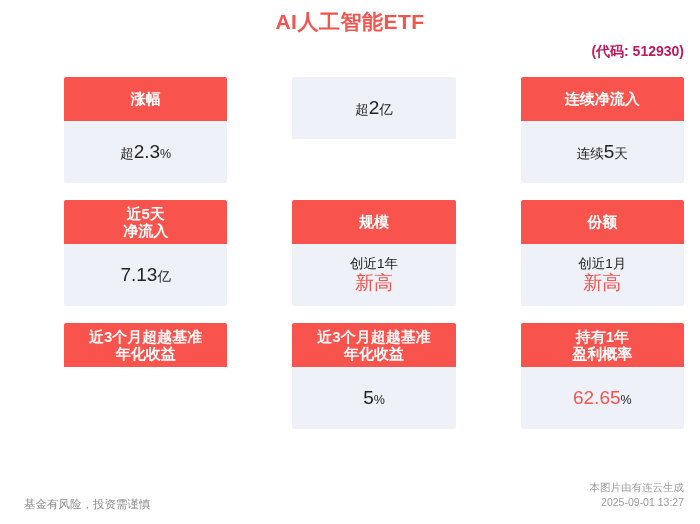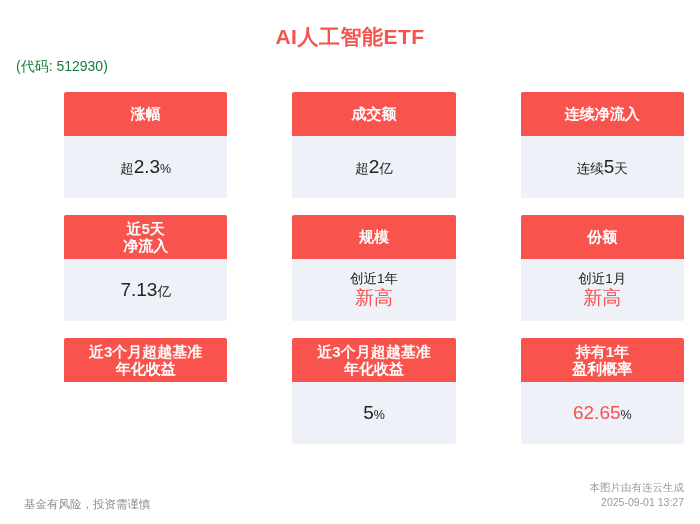--- a/index.html
+++ b/index.html
@@ -12,28 +12,29 @@
   .page {
     position: relative;
     width: 700px; height: 524px;
     padding: 0 16px;
   }
   .title {
     text-align: center;
     color: #f4534e;
     font-size: 21px;
     font-weight: bold;
-    padding-top: 23px;
+    padding-top: 8px;
     letter-spacing: 0.5px;
   }
   .subtitle {
-    text-align: left;
-    color: #15803d;
+    text-align: right;
+    color: #be185d;
     font-size: 14px;
     padding-top: 7px;
+    font-weight: bold;
   }
   .grid {
     margin-top: 16px;
     display: grid;
     grid-template-columns: repeat(3, 1fr);
     grid-template-rows: repeat(3, 1fr);
     column-gap: 17px;
     row-gap: 17px;
   }
   .card {
@@ -114,23 +115,20 @@
         </div>
         <div class="card-body">
           <div class="body-line">
             <span class="t-small">超</span>
             <span class="t-big">2.3</span>
             <span class="t-unit">%</span>
           </div>
         </div>
       </div>
       <div class="card">
-        <div class="card-head">
-          <div class="head-main">成交额</div>
-        </div>
         <div class="card-body">
           <div class="body-line">
             <span class="t-small">超</span>
             <span class="t-big">2</span>
             <span class="t-small">亿</span>
           </div>
         </div>
       </div>
       <div class="card">
         <div class="card-head">

